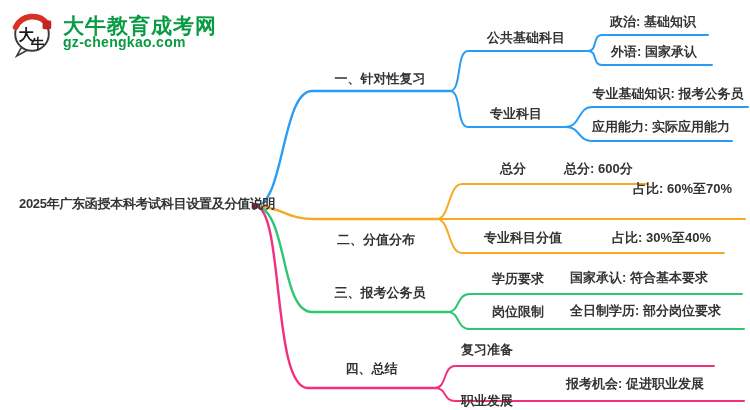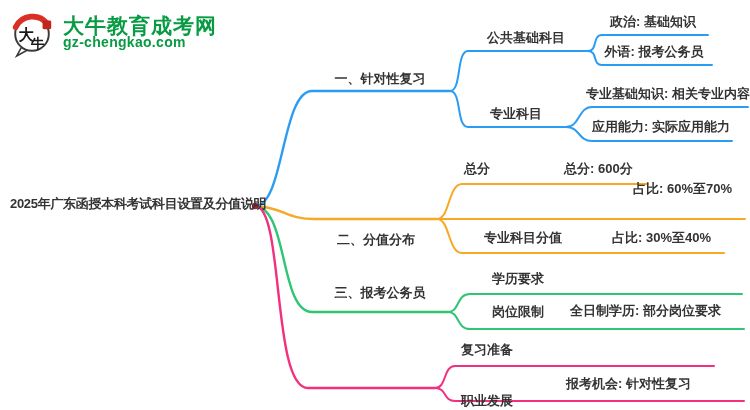--- a/index.html
+++ b/index.html
@@ -8,32 +8,32 @@
 
   
   .logo{position:absolute;left:8px;top:8px;display:flex;align-items:center;gap:7px;}
   .logo-icon{width:48px;height:50px;display:block;}
   .logo-title{font-size:21px;font-weight:bold;color:#089b43;letter-spacing:1px;line-height:18px;}
   .logo-domain{font-size:14px;font-weight:bold;color:#089b43;line-height:14px;letter-spacing:.3px;}
 
   
   .node{position:absolute;font-size:13px;font-weight:600;color:#333;line-height:16px;white-space:nowrap;}
   .c{text-align:center;}
-  .central{left:10px;top:196px;font-size:13px;letter-spacing:-0.3px;}
+  .central{left:19px;top:196px;font-size:13px;letter-spacing:-0.3px;}
 
   .t-b1-label{left:310px;top:71px;width:140px;}
   .t-b1-pub{left:464px;top:30px;width:124px;}
   .t-b1-pub-pol{left:594px;top:14px;width:118px;}
   .t-b1-pub-for{left:594px;top:44px;width:120px;}
   .t-b1-pro{left:464px;top:106px;width:104px;}
   .t-b1-pro-basic{left:586px;top:86px;width:164px;}
   .t-b1-pro-apply{left:588px;top:119px;width:146px;text-align:center;}
 
   .t-b2-label{left:315px;top:197px;width:122px;margin-top:35px;}
-  .t-b2-total{left:464px;top:161px;}
+  .t-b2-total{left:500px;top:161px;}
   .t-b2-total-leaf{left:564px;top:161px;}
   .t-b2-pub{left:484px;top:197px;}
   .t-b2-pub-leaf{left:633px;top:181px;}
   .t-b2-pro{left:484px;top:230px;}
   .t-b2-pro-leaf{left:612px;top:230px;}
 
   .t-b3-label{left:312px;top:285px;width:136px;}
   .t-b3-edu{left:492px;top:271px;}
   .t-b3-edu-leaf{left:570px;top:270px;}
   .t-b3-post{left:492px;top:304px;}
@@ -99,34 +99,36 @@
     <path class="l-pink w-child" d="M435,388 C447,388 443,401 455,401 L744,401"></path>
 
     <circle cx="255" cy="206" r="3.2" fill="#9b2335"></circle>
   </svg>
 
   <div class="node central">2025年广东函授本科考试科目设置及分值说明</div>
 
   <div class="node c t-b1-label">一、针对性复习</div>
   <div class="node c t-b1-pub">公共基础科目</div>
   <div class="node c t-b1-pub-pol">政治: 基础知识</div>
-  <div class="node c t-b1-pub-for">外语: 报考公务员</div>
+  <div class="node c t-b1-pub-for">外语: 国家承认</div>
   <div class="node c t-b1-pro">专业科目</div>
-  <div class="node c t-b1-pro-basic">专业基础知识: 相关专业内容</div>
+  <div class="node c t-b1-pro-basic">专业基础知识: 报考公务员</div>
   <div class="node c t-b1-pro-apply">应用能力: 实际应用能力</div>
 
   <div class="node c t-b2-label">二、分值分布</div>
   <div class="node t-b2-total">总分</div>
   <div class="node t-b2-total-leaf">总分: 600分</div>
   <div class="node t-b2-pub-leaf">占比: 60%至70%</div>
   <div class="node t-b2-pro">专业科目分值</div>
   <div class="node t-b2-pro-leaf">占比: 30%至40%</div>
 
   <div class="node c t-b3-label">三、报考公务员</div>
   <div class="node t-b3-edu">学历要求</div>
+  <div class="node t-b3-edu-leaf">国家承认: 符合基本要求</div>
   <div class="node t-b3-post">岗位限制</div>
   <div class="node t-b3-post-leaf">全日制学历: 部分岗位要求</div>
 
+  <div class="node c t-b4-label">四、总结</div>
   <div class="node t-b4-rev">复习准备</div>
   <div class="node t-b4-car">职业发展</div>
-  <div class="node t-b4-car-leaf">报考机会: 针对性复习</div>
+  <div class="node t-b4-car-leaf">报考机会: 促进职业发展</div>
 
 </div>
 
 </body></html>

